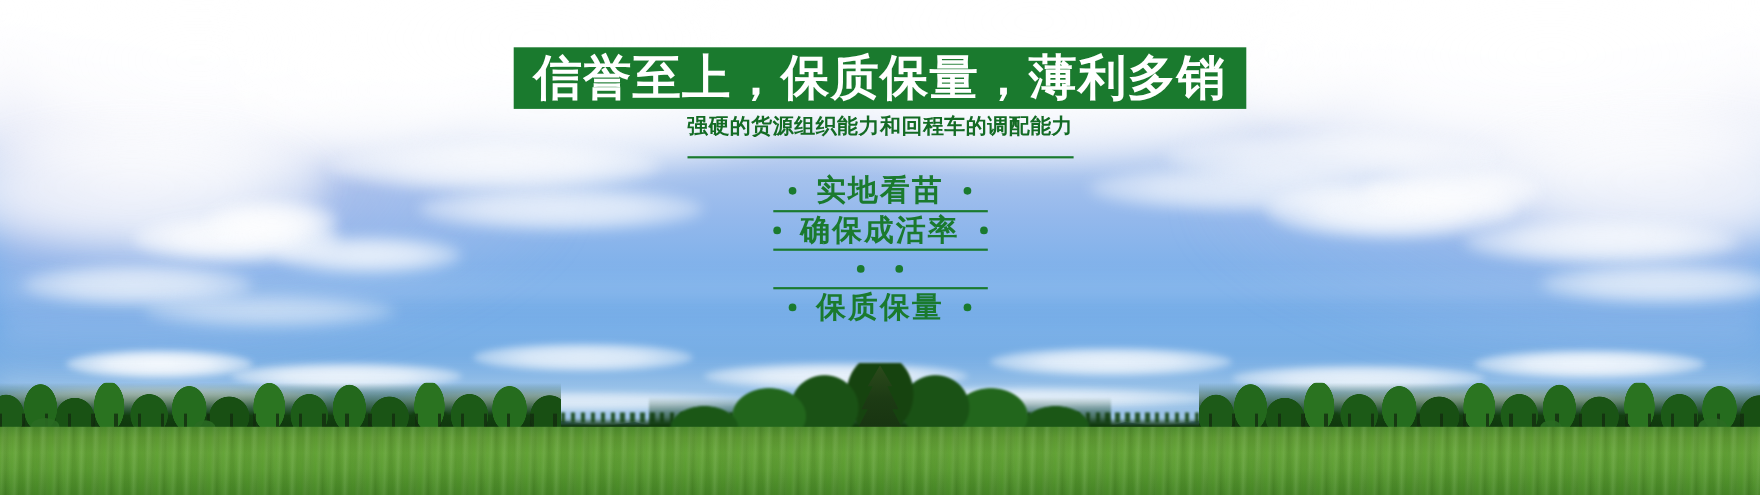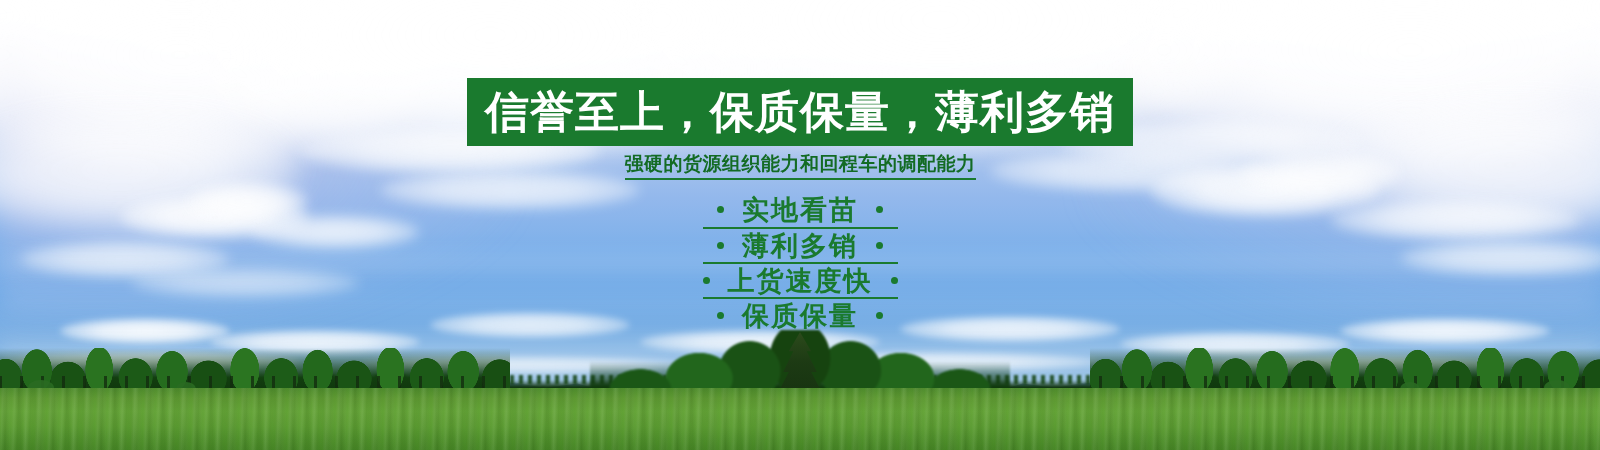--- a/index.html
+++ b/index.html
@@ -198,43 +198,43 @@
   .mound { position:absolute; bottom:52px; height:9px; border-radius:50% 50% 18% 18%;
            background:linear-gradient(to bottom,#b6a86a,#8d8a4e); filter:blur(0.6px); opacity:.9; }
 
   
   .content {
     position:absolute; left:0; right:0; top:0;
     display:flex; flex-direction:column; align-items:center;
   }
 
   .headline {
-    margin-top:78px;
-    height:68px;
+    margin-top:43px;
+    height:56px;
     padding:0 18px;
     display:flex; align-items:center; justify-content:center;
     font-family:"DejaVu Sans","Liberation Sans",sans-serif;
     font-weight:bold;
     font-size:44px;
     line-height:1;
     letter-spacing:1px;
     color:#ffffff;
     white-space:nowrap;
   }
 
   .subtitle-wrap { margin-top:7px; }
   .subtitle {
     display:inline-block;
-    font-family:Liberation Serif, serif;
+    font-family:Liberation Mono, monospace;
     font-weight:bold;
     font-size:19px;
     line-height:1.15;
     letter-spacing:.5px;
     color:#136b24;
-    padding-bottom:3px;
+    padding-bottom:14px;
     border-bottom:2px solid #1a7a2e;
     white-space:nowrap;
   }
 
   .features { margin-top:12px; display:flex; flex-direction:column; align-items:flex-start; }
 
   .feature-row {
     position:relative;
     display:flex; align-items:center; justify-content:center;
     height:35px;
@@ -370,28 +370,27 @@
     <div class="features">
 
       <div class="feature-row" style="width: 195px;">
         <span class="bullet left"></span>
         <span class="feature-text rule-width-4" style="width:auto;">实地看苗</span>
         <span class="bullet right"></span>
       </div>
 
       <div class="feature-row" style="width: 195px;">
         <span class="bullet left"></span>
-        <span class="feature-text">薄利多销</span>
+        <span class="feature-text">确保成活率</span>
         <span class="bullet right"></span>
       </div>
 
 
       <div class="feature-row" style="width: 195px;">
         <span class="bullet left"></span>
-        <span class="feature-text">上货速度快</span>
         <span class="bullet right"></span>
       </div>
 
       <div class="feature-row" style="width: 195px;">
         <span class="bullet left"></span>
         <span class="feature-text">保质保量</span>
         <span class="bullet right"></span>
       </div>
 
     </div>

